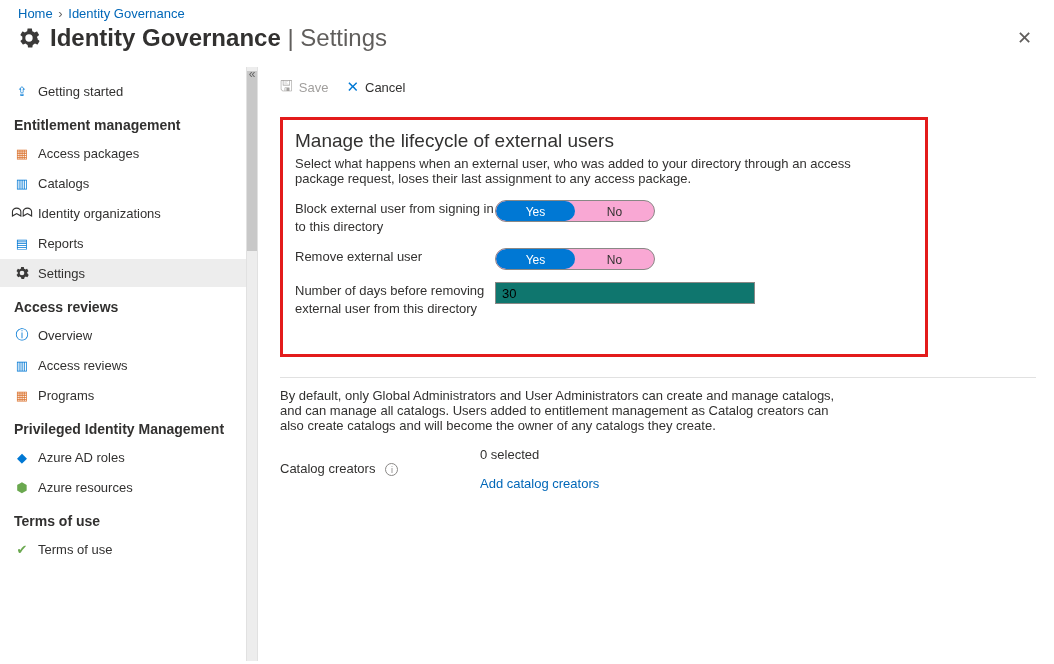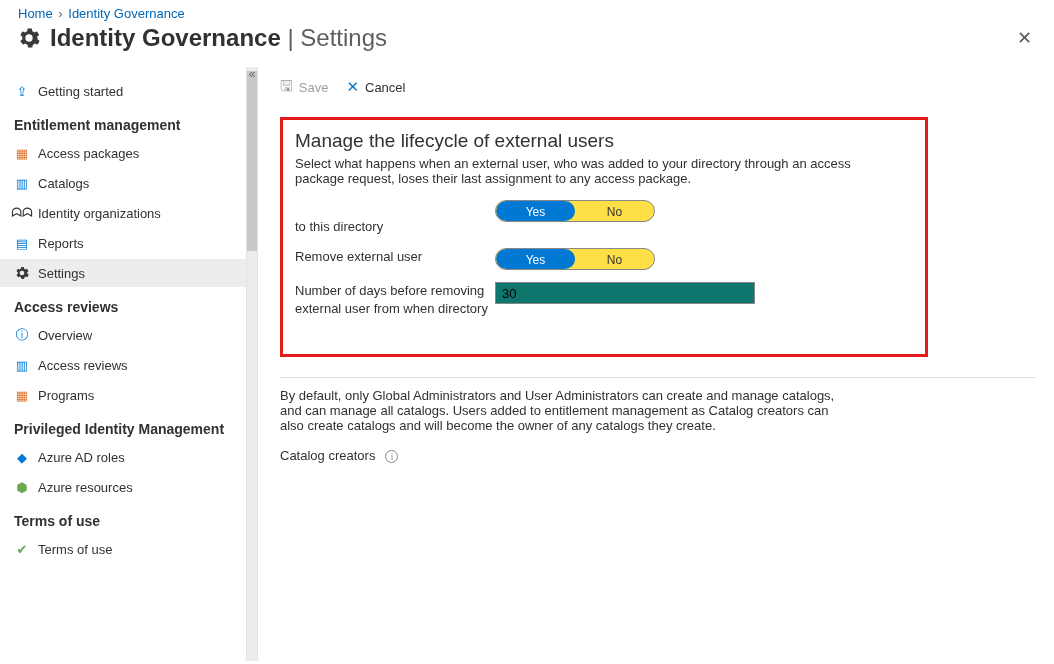--- a/index.html
+++ b/index.html
@@ -185,21 +185,21 @@
     color: #323130;
     line-height: 18px;
   }
   .toggle {
     display: inline-flex;
     border: 1px solid #8a8886;
     border-radius: 999px;
     overflow: hidden;
     height: 22px;
     width: 160px;
-    background: #fde047;
+    background: #f9a8d4;
   }
   .toggle span {
     flex: 1;
     text-align: center;
     line-height: 22px;
     font-size: 12px;
     color: #323130;
   }
   .toggle span.on {
     background: #0078d4;
@@ -340,55 +340,60 @@
       </div>
     </div>
 
     <div class="section">
       <div class="highlight-box">
         <h2>Manage the lifecycle of external users</h2>
         <div class="desc">Select what happens when an external user, who was added to your directory through an access package request, loses their last assignment to any access package.</div>
 
         <div class="form-row">
           <div class="form-label">
-            <br>
+            <span>Block external user from signing in</span><br>
             <span>to this directory</span>
           </div>
           <div class="toggle">
             <span class="on">Yes</span>
             <span>No</span>
           </div>
         </div>
 
         <div class="form-row">
           <div class="form-label">Remove external user</div>
           <div class="toggle">
             <span class="on">Yes</span>
             <span>No</span>
           </div>
         </div>
 
         <div class="form-row">
           <div class="form-label">
             <span>Number of days before removing</span><br>
-            <span>external user from when directory</span>
+            <span>external user from this directory</span>
           </div>
           <input class="number-input" type="text" value="30" style="">
         </div>
       </div>
     </div>
 
     <div class="divider"></div>
 
     <div class="section delegate">
       <div class="desc">By default, only Global Administrators and User Administrators can create and manage catalogs, and can manage all catalogs. Users added to entitlement management as Catalog creators can also create catalogs and will become the owner of any catalogs they create.</div>
 
       <div class="form-row" style="align-items:center;">
         <div class="form-label">
           <span class="label-with-info">
             <span>Catalog creators</span>
             <span class="info-icon">i</span>
           </span>
         </div>
+        <div>
+          <div>0 selected</div>
+          <div style="height:14px;"></div>
+          <div class="link">Add catalog creators</div>
+        </div>
       </div>
     </div>
   </div>
 </div>
 
 </body></html>

